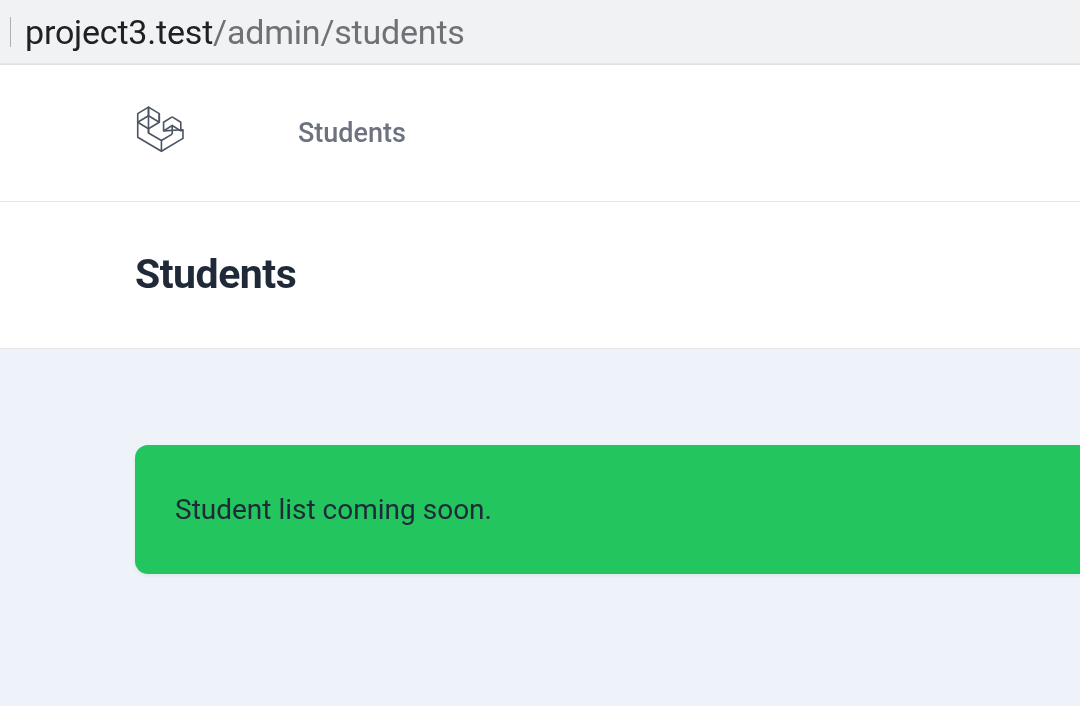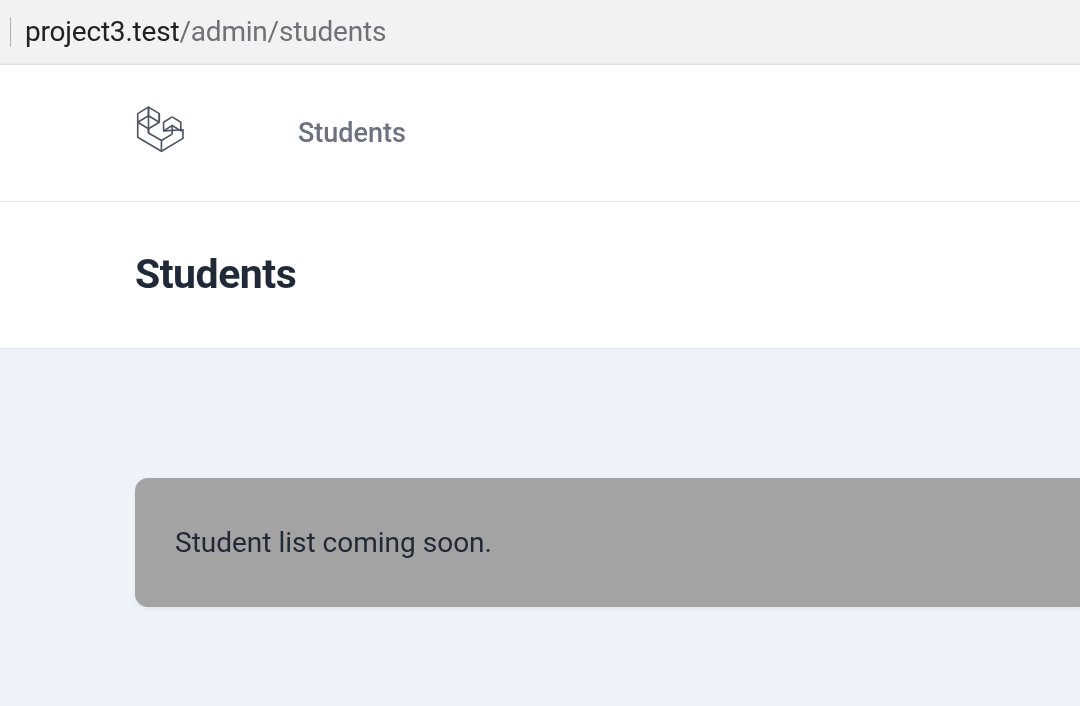--- a/index.html
+++ b/index.html
@@ -26,21 +26,21 @@
     }
 
     .address-divider {
       width: 1px;
       height: 30px;
       background-color: #b0b0b0;
       margin-right: 14px;
     }
 
     .url-text {
-      font-size: 28px;
+      font-size: 34px;
       color: #202124;
       letter-spacing: -0.2px;
       text-align: right;
     }
 
     .url-path {
       color: #6e7276;
     }
 
     .nav-header {
@@ -87,25 +87,24 @@
     }
 
     .content-area {
       background-color: #eef2f9;
       height: 100%;
       padding-top: 96px;
       padding-left: 135px;
     }
 
     .content-card {
-      background-color: #a3a3a3;
+      background-color: #22c55e;
       border-radius: 13px 0 0 13px;
       padding: 48px 40px;
       box-shadow: 0 2px 4px rgba(0, 0, 0, 0.06);
-      margin-top: 33px;
     }
 
     .card-text {
       font-size: 28px;
       color: #1f2937;
       font-weight: 400;
     }
   </style>
 </head>
 <body>

